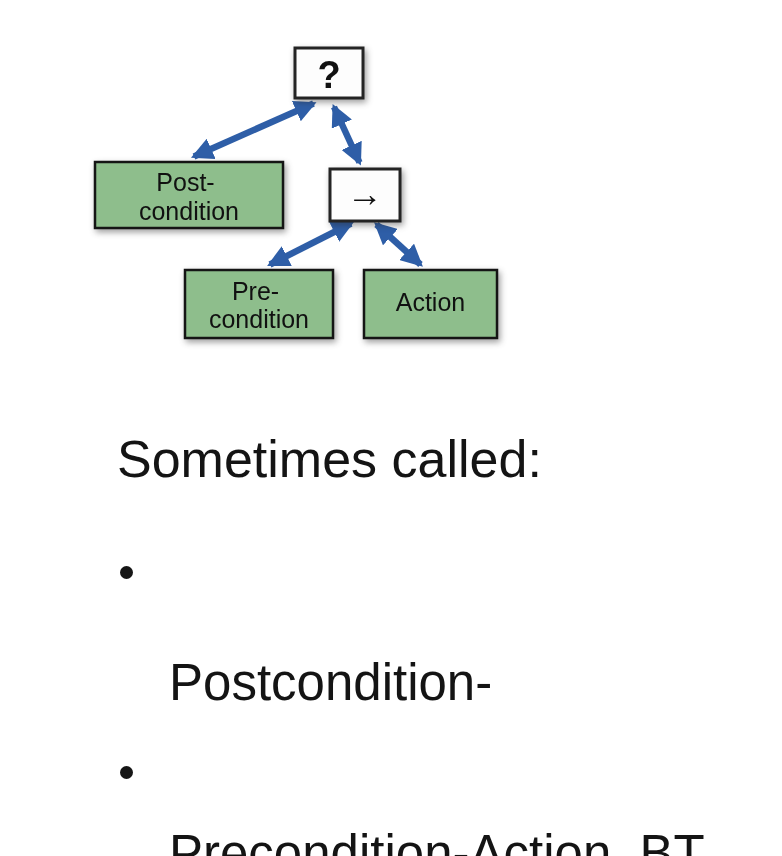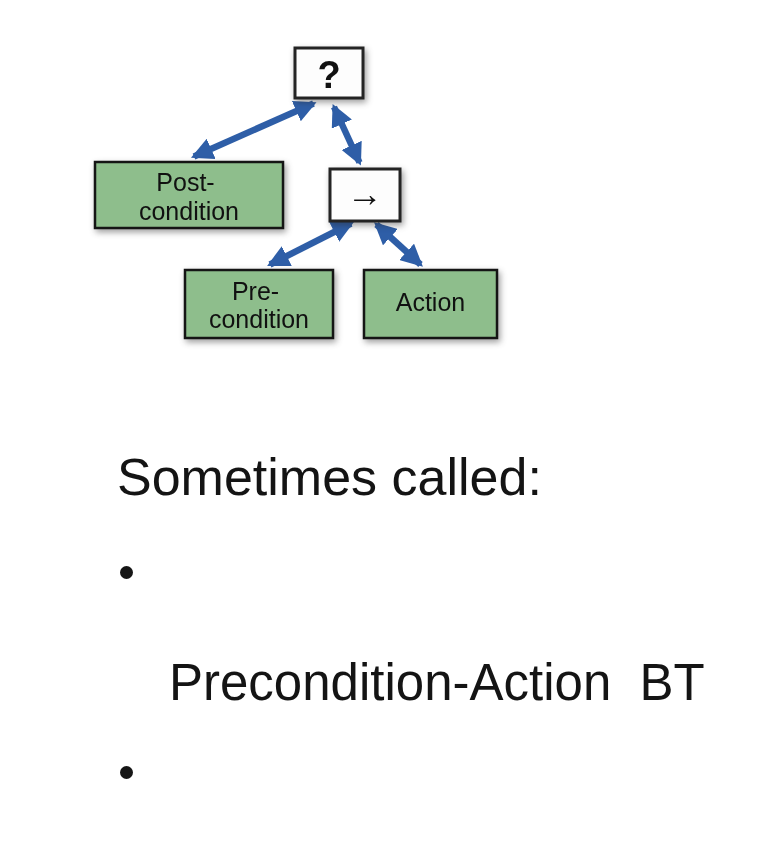--- a/index.html
+++ b/index.html
@@ -7,21 +7,21 @@
     position:relative;width:782px;height:856px;background:#ffffff;
     font-family:"Liberation Sans",sans-serif;color:#141414;overflow:hidden;
   }
   .diagram-svg{position:absolute;left:0;top:0;}
   .node-label{fill:#111111;font-family:"Liberation Sans",sans-serif;font-size:25px;}
   .ctrl-glyph{fill:#111111;font-family:"Liberation Sans",sans-serif;font-weight:bold;}
   .edge{stroke:#2e5ea7;stroke-width:6.5;}
   .box-shadow{filter:drop-shadow(2px 3px 3px rgba(40,40,40,0.45));}
   .green-box{fill:#8ebe8c;stroke:#151515;stroke-width:2.5;}
   .white-box{fill:#fdfdfd;stroke:#242424;stroke-width:3;}
-  .heading{position:absolute;left:117px;top:446px;font-size:52px;line-height:62px;}
+  .heading{position:absolute;left:117px;top:428px;font-size:52px;line-height:62px;}
   .bullet{position:absolute;left:120px;display:flex;align-items:flex-start;}
   .bullet-dot{width:13px;height:13px;border-radius:50%;background:#161616;margin-top:26px;flex:none;}
   .bullet-text{margin-left:36px;font-size:51px;line-height:57px;white-space:pre-wrap;}
   .bullet-1{top:540px;}
   .bullet-2{top:740px;}
 </style>
 </head>
 <body>
 
 <div class="stage">
@@ -68,20 +68,21 @@
       <rect class="green-box box-shadow" x="364" y="270" width="133" height="68"></rect>
       <text class="node-label" x="430.5" y="311" text-anchor="middle">Action</text>
     </g>
   </svg>
 
   <div class="heading">Sometimes called:</div>
 
   <div class="bullet bullet-1">
     <span class="bullet-dot"></span>
     <div class="bullet-text">
+      <div>Postcondition-</div>
       <div>Precondition-Action  BT</div>
       
     </div>
   </div>
 
   <div class="bullet bullet-2">
     <span class="bullet-dot"></span>
     <div class="bullet-text">
       <div>Make-sure BT</div>
     </div>

